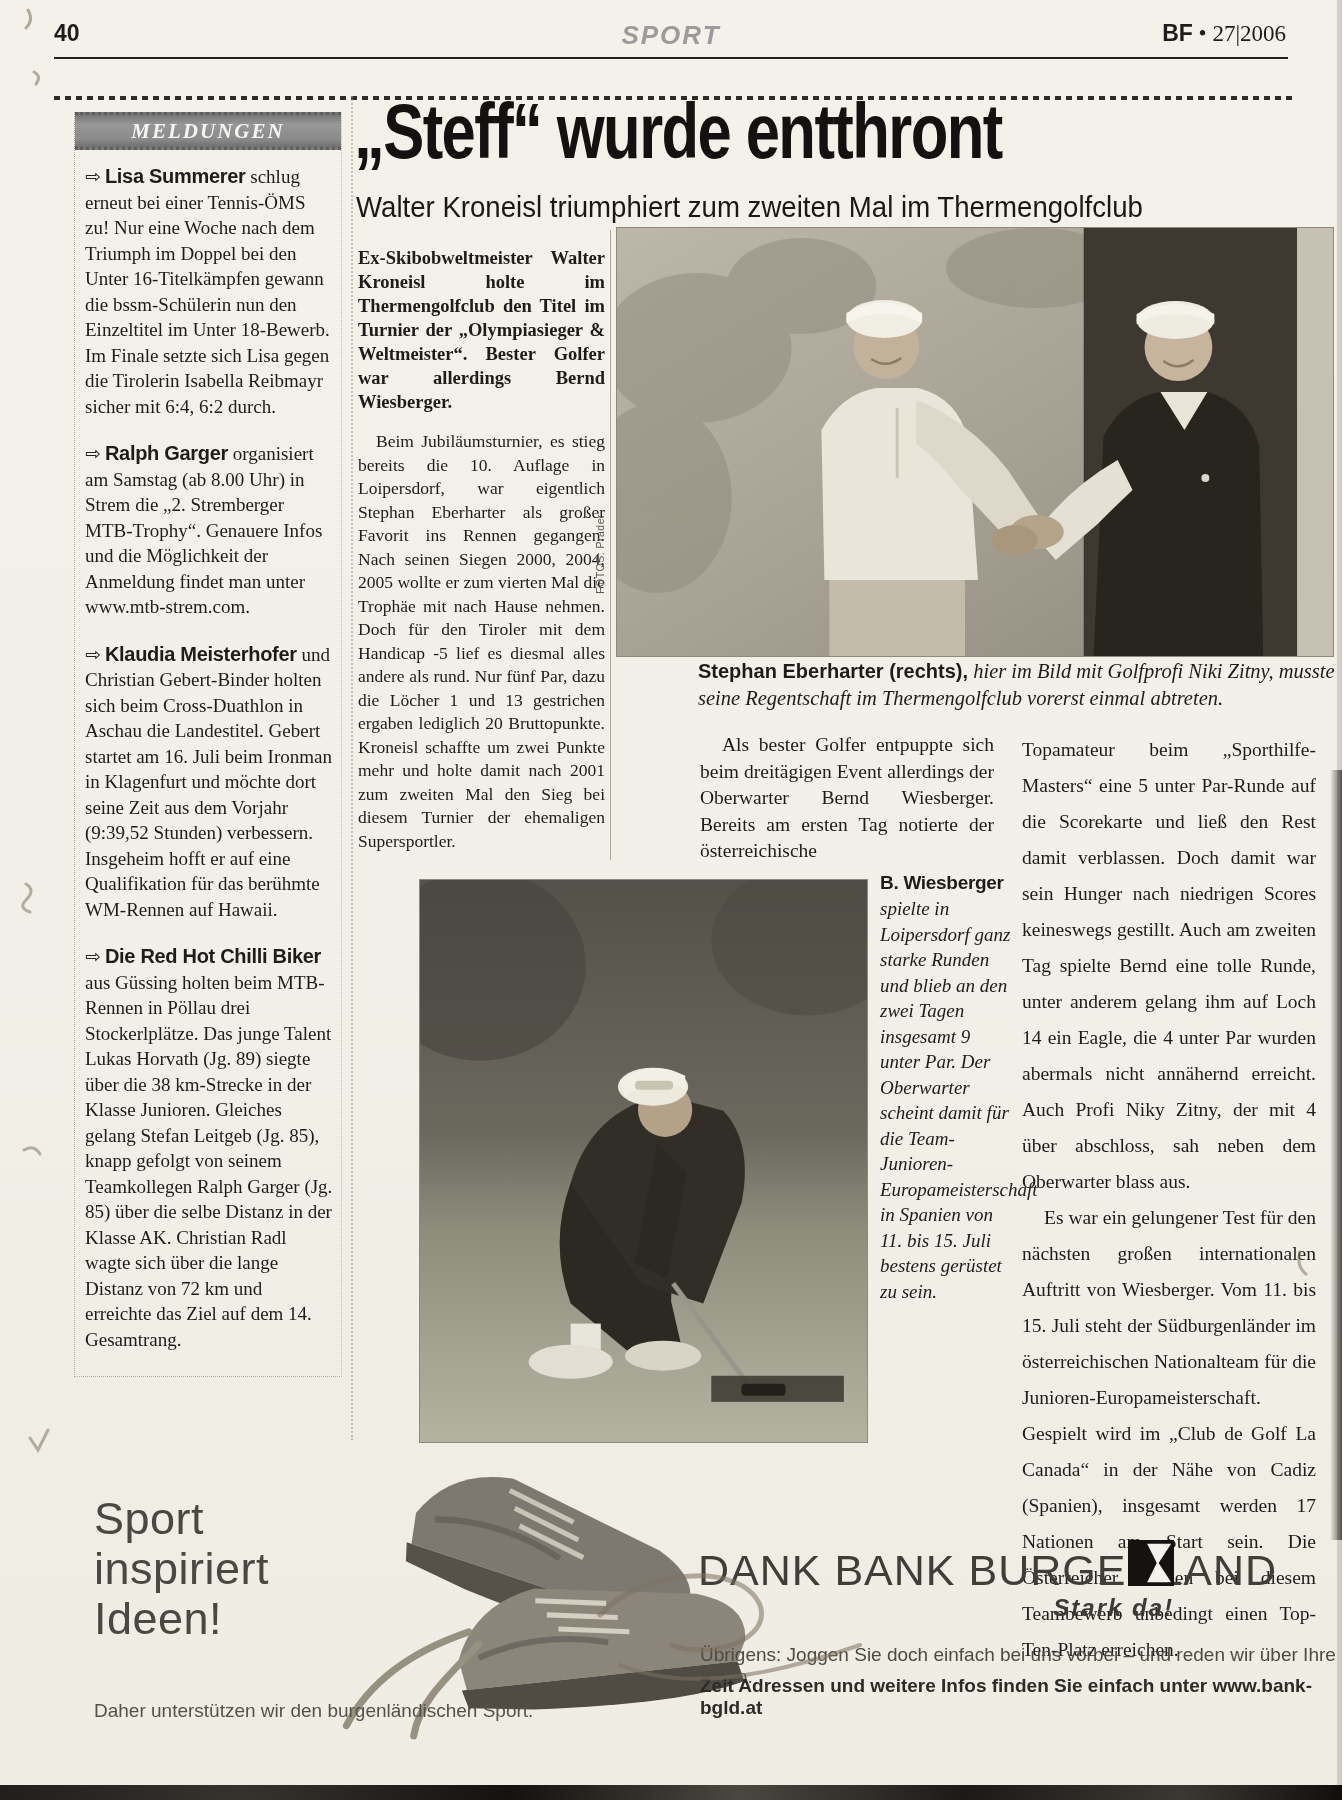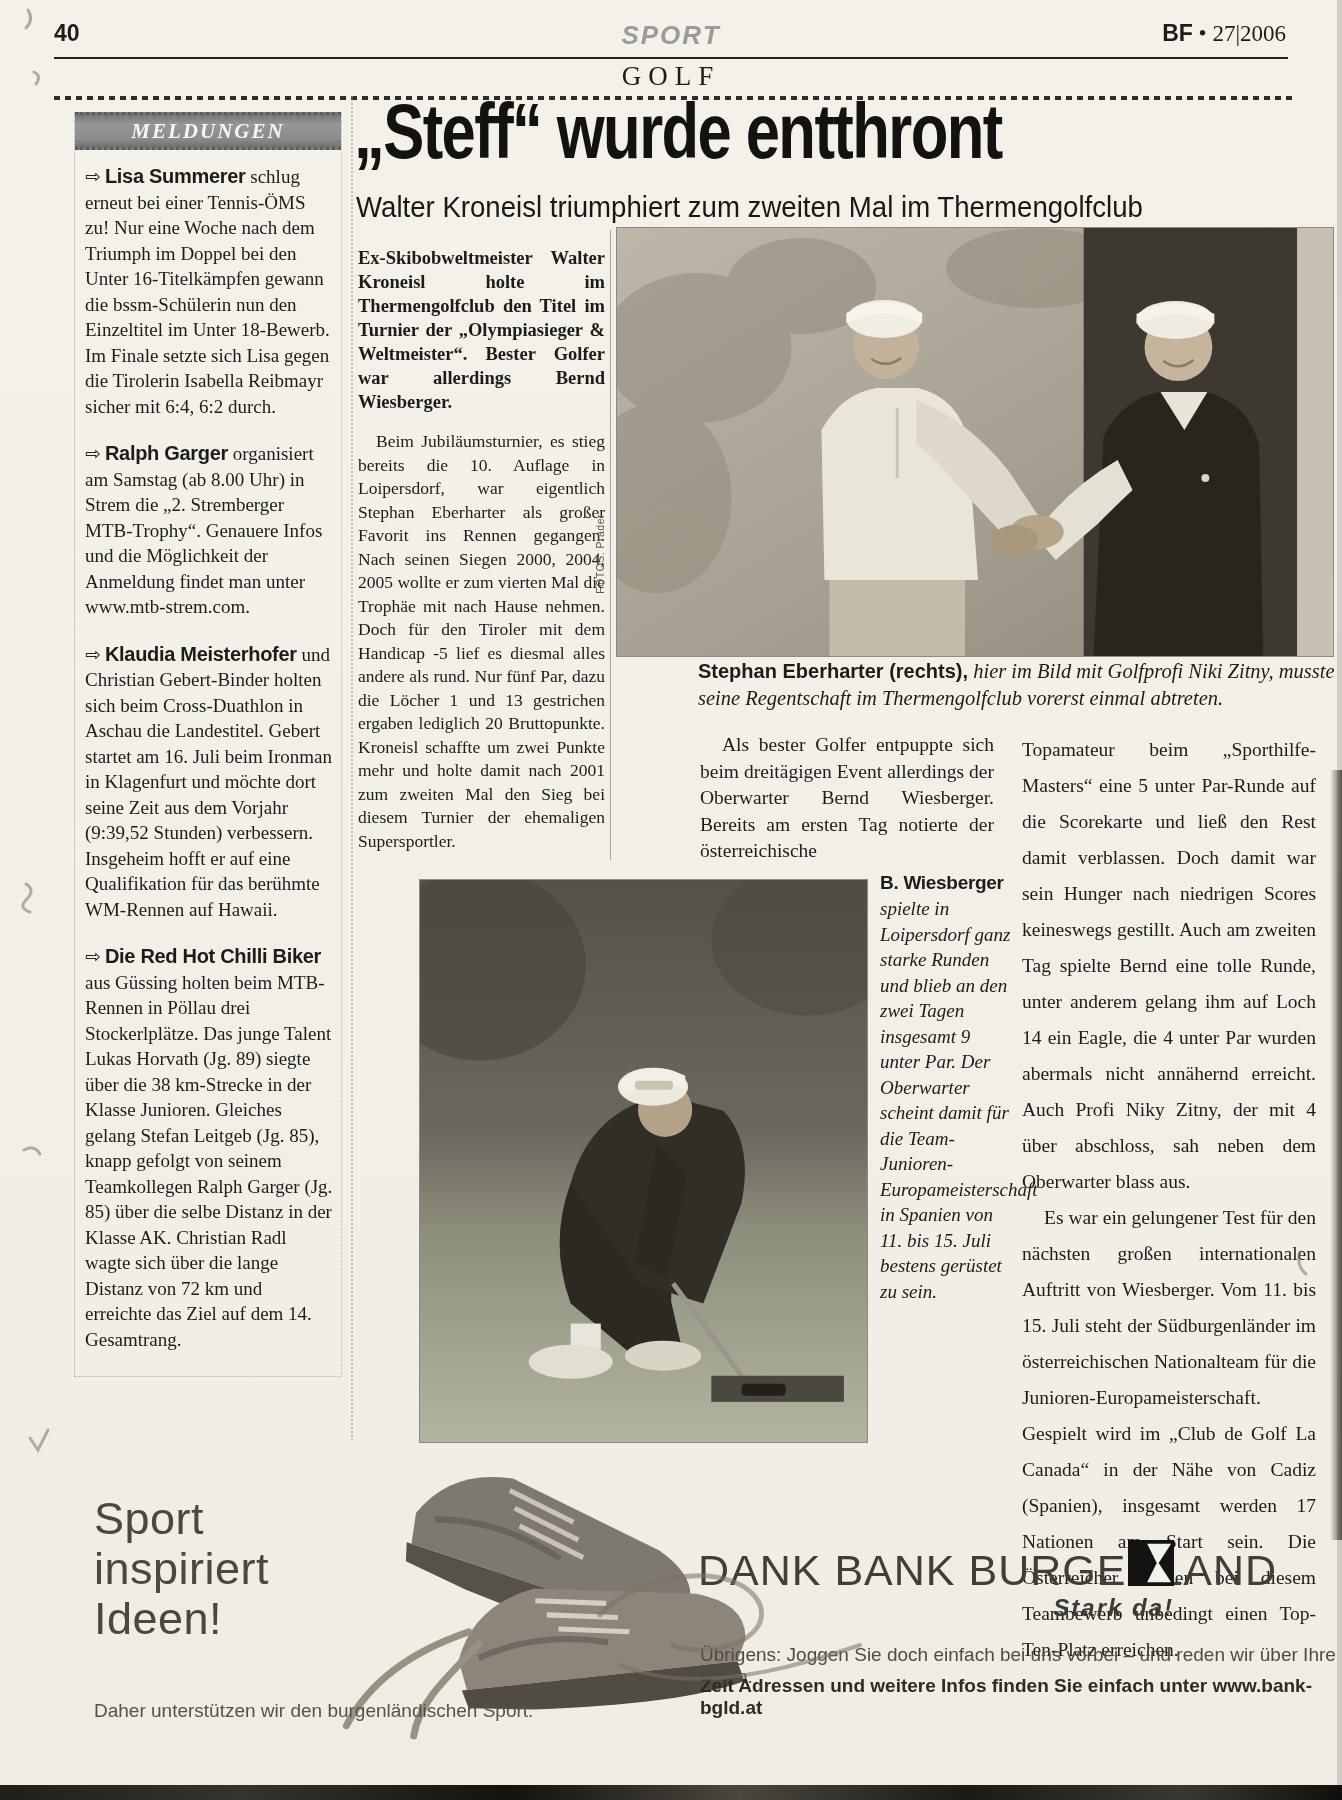--- a/index.html
+++ b/index.html
@@ -105,21 +105,20 @@
 
 <div class="page">
 
   <div class="abs page-number sans">40</div>
   <div class="abs section-title sans">SPORT</div>
   <div class="abs brand-issue">
     <span class="bf">BF</span>
     <span>• 27|2006</span>
   </div>
   <div class="abs header-rule"></div>
-  <div class="abs golf-title">GOLF</div>
   <div class="abs dotted-rule"></div>
 
   <aside class="abs sidebar">
     <div class="meldungen-band">MELDUNGEN</div>
     <div class="meldungen-list">
 
         <p class="meldung">
           <span class="bullet">⇨</span><b>Lisa Summerer</b>
           <span>schlug erneut bei einer Tennis-ÖMS zu! Nur eine Woche nach dem Triumph im Doppel bei den Unter 16-Titelkämpfen gewann die bssm-Schülerin nun den Einzeltitel im Unter 18-Bewerb. Im Finale setzte sich Lisa gegen die Tirolerin Isabella Reibmayr sicher mit 6:4, 6:2 durch.</span>
         </p>

